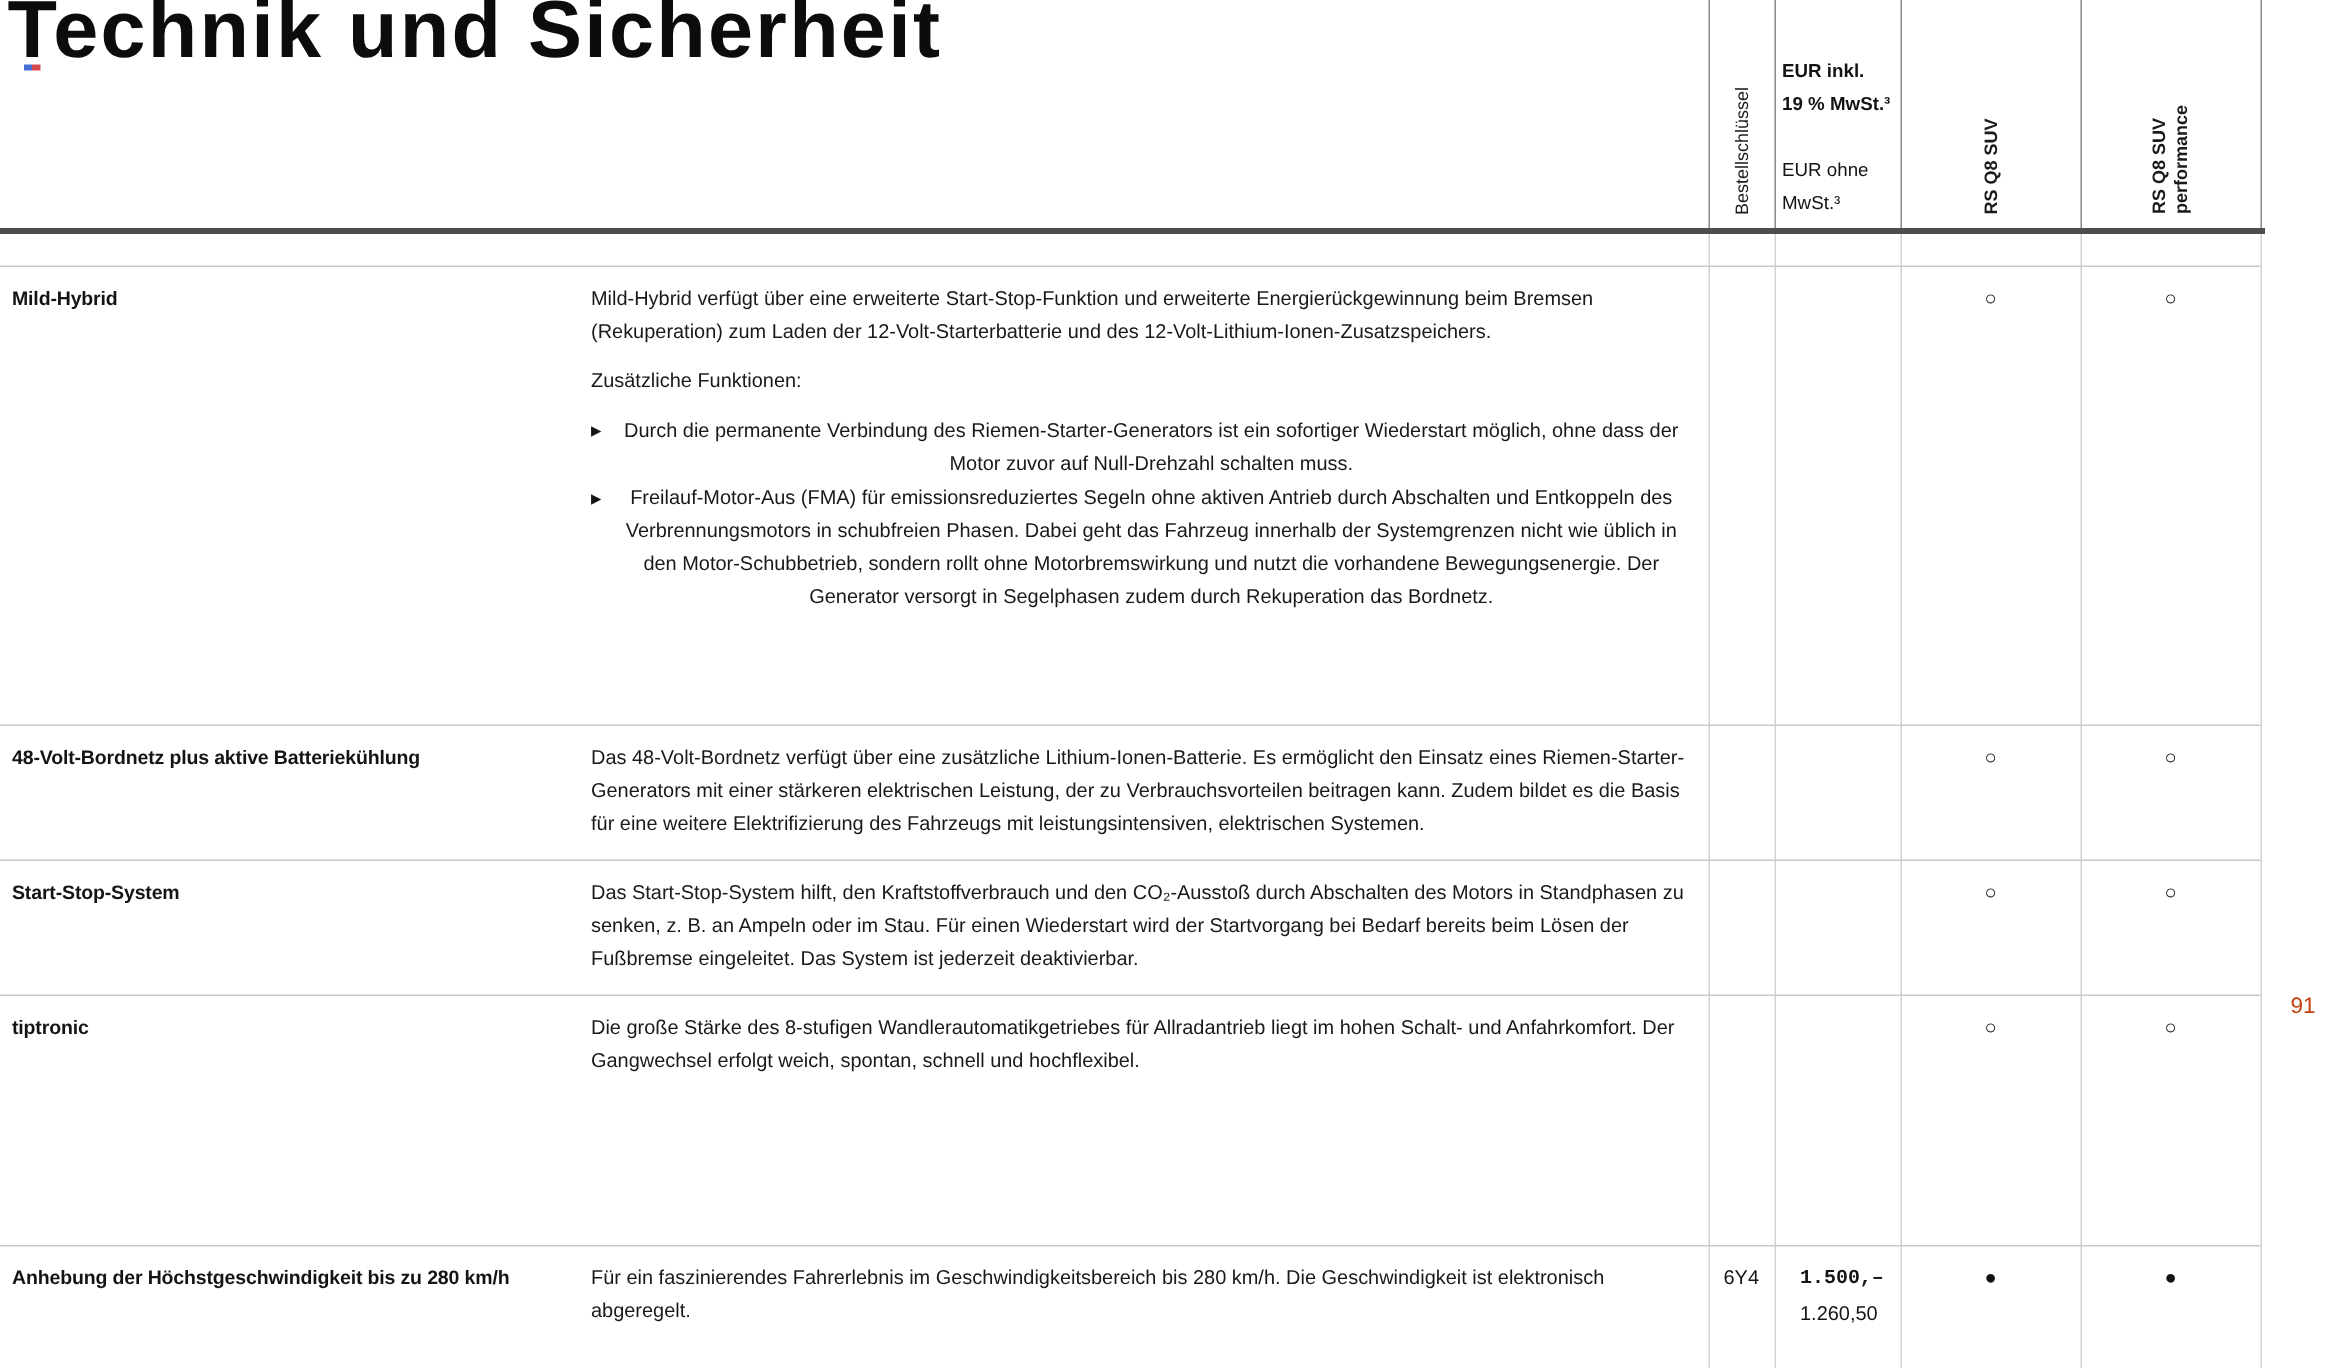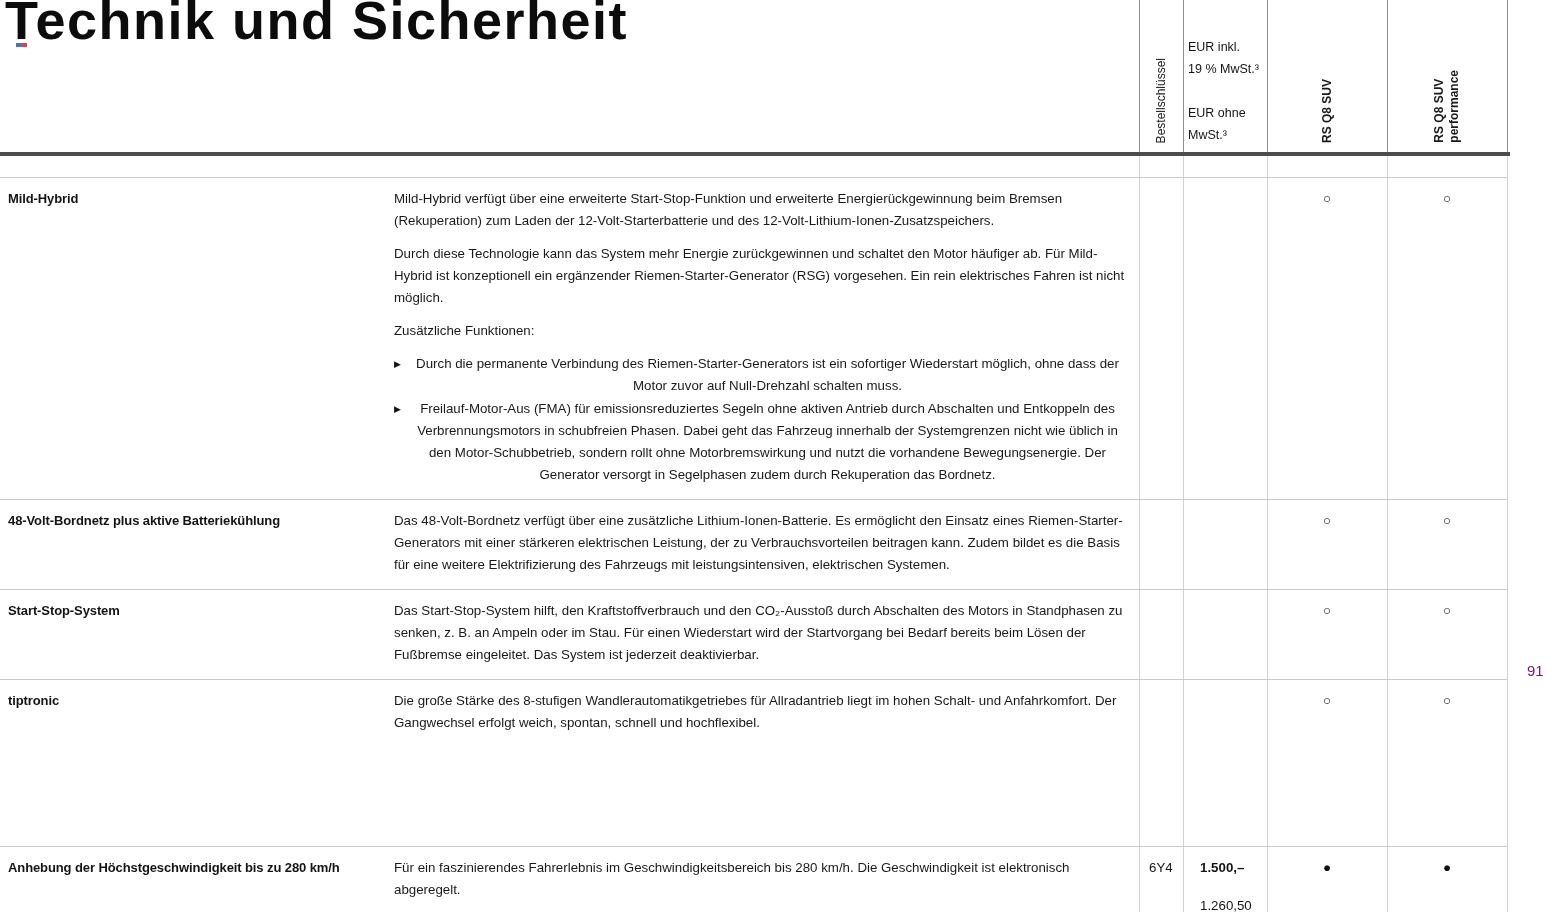--- a/index.html
+++ b/index.html
@@ -36,21 +36,21 @@
   .rot {
     writing-mode: vertical-rl; transform: rotate(180deg);
     white-space: pre-line; font-size: 12px; line-height: 15px;
     color: #1a1a1a;
   }
   .rot.bold { font-weight: bold; }
   .price-header {
     position: absolute; left: 1188px; bottom: 8px; width: 78px;
     font-size: 12.5px; line-height: 22px; white-space: pre-line;
   }
-  .price-header .bold { font-weight: normal; }
+  .price-header .bold { font-weight: bold; }
 
   
   .vline { position: absolute; top: 0; height: 912px; width: 1px; background: #d2d2d2; }
   .vline-hdr { position: absolute; top: 0; height: 156px; width: 1px; background: #8f8f8f; }
 
   
   .tbody { position: absolute; top: 177px; left: 0; width: 1507px; }
   .trow { display: flex; align-items: stretch; border-top: 1px solid #c9c9c9; }
   .trow:nth-child(1) { min-height: 306px; }
   .trow:nth-child(2) { min-height: 78px; }
@@ -68,27 +68,27 @@
     width: 753px; padding-left: 8px; padding-right: 14px; padding-bottom: 13px;
     font-size: 13.3px; line-height: 22px; color: #191919;
   }
   .desc p { margin: 0 0 11px 0; }
   .desc > :last-child { margin-bottom: 0; }
   .bullet { display: flex; margin: 0 0 1px 0; }
   .bullet-marker { flex: 0 0 16px; width: 16px; font-size: 9px; line-height: 22px; color: #141414; }
   .bullet-text { flex: 1; text-align: center; }
   .code { width: 44px; padding-left: 10px; font-size: 13.3px; line-height: 22px; }
   .price { width: 84px; padding-left: 17px; font-size: 13.3px; line-height: 22px; }
-  .price .gross { font-weight: bold; margin-bottom: 16px; }
+  .price .gross { font-weight: bold; margin-bottom: 2px; font-family: Liberation Mono, monospace; }
   .mark { width: 120px; text-align: center; font-size: 13.5px; line-height: 18px; padding-top: 12px; color: #111; }
 
   
   .page-number {
     position: absolute; left: 1527px; top: 662px;
-    font-size: 15px; color: #701a75;
+    font-size: 15px; color: #c2410c;
   }
 </style>
 </head>
 <body>
 
 <div class="vline" style="left:1139px"></div>
 <div class="vline" style="left:1183px"></div>
 <div class="vline" style="left:1267px"></div>
 <div class="vline" style="left:1387px"></div>
 <div class="vline" style="left:1507px"></div>
@@ -124,21 +124,20 @@
   </div>
 </div>
 
 <div class="thick-rule"></div>
 
 <div class="tbody">
   <div class="trow">
     <div class="cell name">Mild-Hybrid</div>
     <div class="cell desc">
         <p>Mild-Hybrid verfügt über eine erweiterte Start-Stop-Funktion und erweiterte Energierückgewinnung beim Bremsen (Rekuperation) zum Laden der 12-Volt-Starterbatterie und des 12-Volt-Lithium-Ionen-Zusatzspeichers.</p>
-        <p>Durch diese Technologie kann das System mehr Energie zurückgewinnen und schaltet den Motor häufiger ab. Für Mild-Hybrid ist konzeptionell ein ergänzender Riemen-Starter-Generator (RSG) vorgesehen. Ein rein elektrisches Fahren ist nicht möglich.</p>
         <p>Zusätzliche Funktionen:</p>
         <div class="bullet">
           <span class="bullet-marker">▶</span>
           <span class="bullet-text">Durch die permanente Verbindung des Riemen-Starter-Generators ist ein sofortiger Wiederstart möglich, ohne dass der Motor zuvor auf Null-Drehzahl schalten muss.</span>
         </div>
         <div class="bullet">
           <span class="bullet-marker">▶</span>
           <span class="bullet-text">Freilauf-Motor-Aus (FMA) für emissionsreduziertes Segeln ohne aktiven Antrieb durch Abschalten und Entkoppeln des Verbrennungsmotors in schubfreien Phasen. Dabei geht das Fahrzeug innerhalb der Systemgrenzen nicht wie üblich in den Motor-Schubbetrieb, sondern rollt ohne Motorbremswirkung und nutzt die vorhandene Bewegungsenergie. Der Generator versorgt in Segelphasen zudem durch Rekuperation das Bordnetz.</span>
         </div>
       </div>

